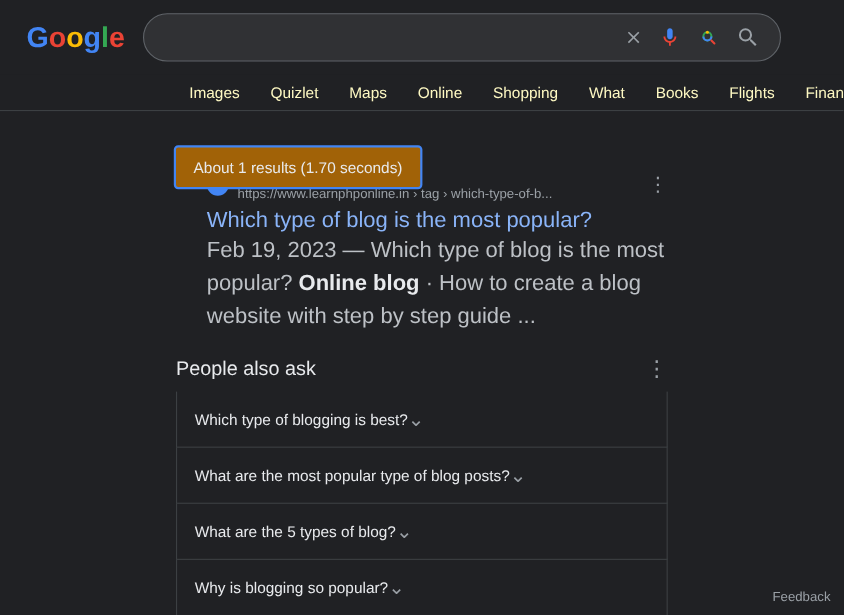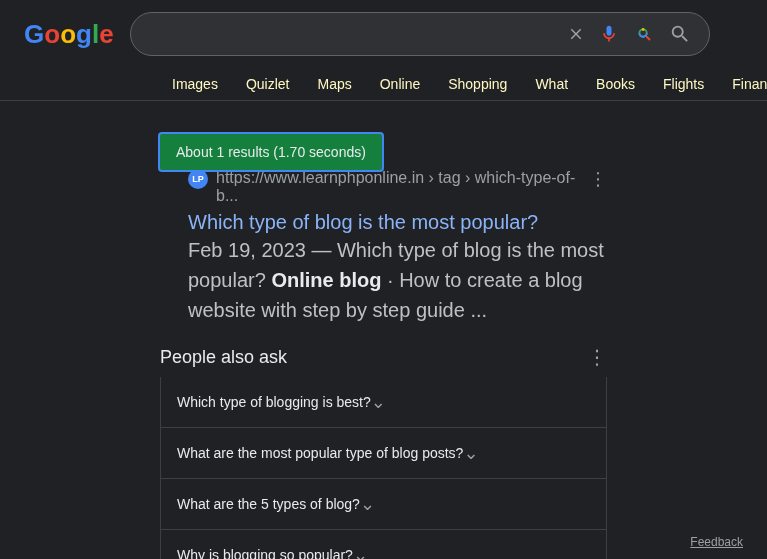--- a/index.html
+++ b/index.html
@@ -87,21 +87,21 @@
       white-space: nowrap;
       border: none;
       background: none;
     }
 
     
     .results-tooltip {
       position: absolute;
       top: 132px;
       left: 158px;
-      background: #15803d;
+      background: #a16207;
       border: 2px solid #4285f4;
       border-radius: 4px;
       padding: 10px 16px;
       font-size: 14px;
       color: #e8eaed;
       z-index: 10;
       white-space: nowrap;
     }
 
     
@@ -142,21 +142,21 @@
       font-size: 9px;
       color: white;
       font-weight: bold;
       flex-shrink: 0;
     }
     .site-name {
       font-size: 14px;
       color: #e8eaed;
     }
     .site-url {
-      font-size: 16px;
+      font-size: 12px;
       color: #9aa0a6;
     }
     .more-icon {
       margin-left: auto;
       color: #9aa0a6;
       font-size: 18px;
       cursor: pointer;
     }
     .result-title {
       font-size: 20px;
@@ -211,27 +211,26 @@
     }
     .chevron-icon {
       color: #9aa0a6;
       font-size: 18px;
     }
 
     
     .feedback-btn {
       position: absolute;
       bottom: 10px;
-      right: 24px;
+      right: 12px;
       font-size: 12px;
       color: #9aa0a6;
       background: none;
       border: none;
       cursor: pointer;
-      text-decoration: underline;
     }
   </style>
 </head>
 <body>
 
 <div class="header">
 
   <div class="google-logo">
     <span class="g-blue">G</span><span class="g-red">o</span><span class="g-yellow">o</span><span class="g-blue2">g</span><span class="g-green">l</span><span class="g-red2">e</span>
   </div>

